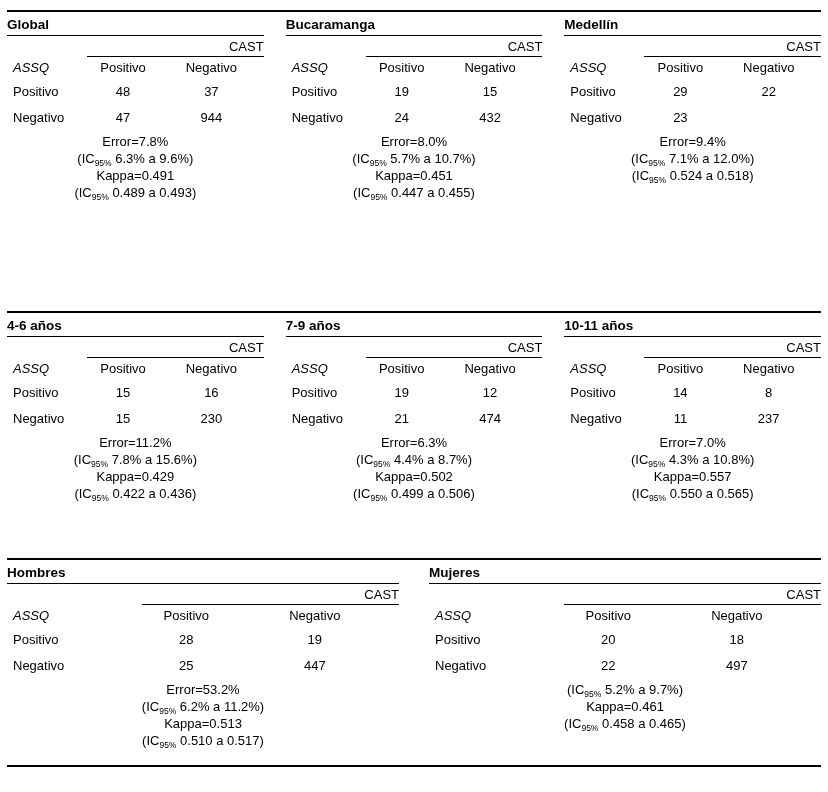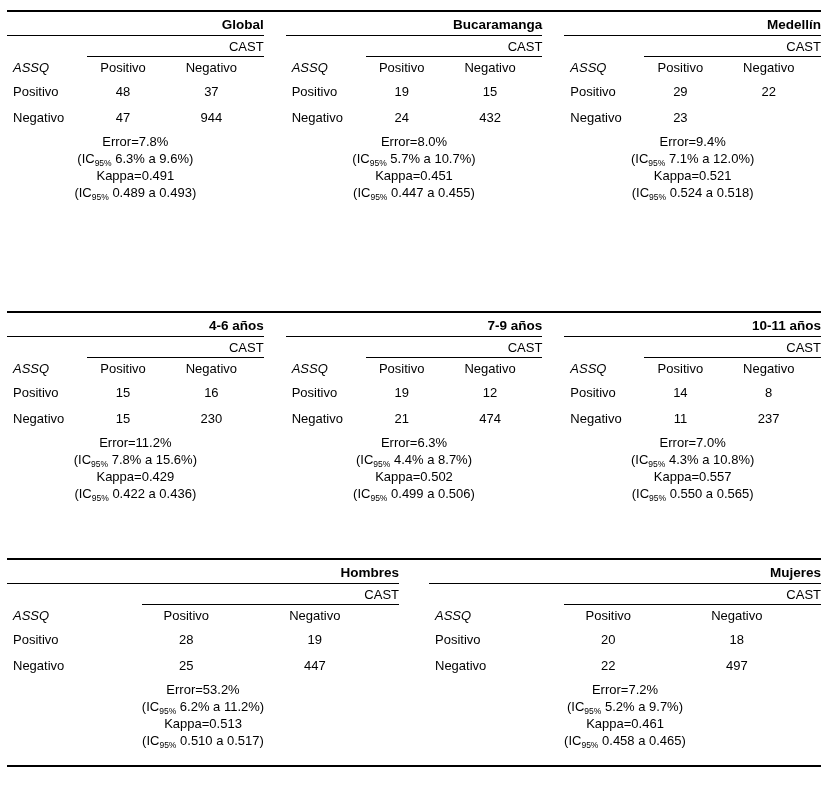--- a/index.html
+++ b/index.html
@@ -24,21 +24,21 @@
   }
   .group-row.cols-3 { grid-template-columns: repeat(3, 1fr); column-gap: 22px; }
   .group-row.cols-2 { grid-template-columns: repeat(2, 1fr); column-gap: 30px; }
   #rows-container > .group-row:nth-child(2) { margin-top: 110px; }
   #rows-container > .group-row:nth-child(3) { margin-top: 56px; }
 
   .panel { display: block; }
   .panel-title {
     font-weight: bold;
     font-size: 13.5px;
-    text-align: right;
+    text-align: left;
     line-height: 17px;
     padding: 4px 0 2px 0;
     border-bottom: 1.5px solid #000;
   }
   .matrix { display: grid; }
   .cols-3 .matrix { grid-template-columns: 80px 1fr 1.45fr; }
   .cols-2 .matrix { grid-template-columns: 135px 1fr 1.9fr; }
   .assq-cell {
     grid-column: 1; grid-row: 1 / 3;
     align-self: end;
@@ -143,21 +143,20 @@
       <div class="col-h">Negativo</div>
       <div class="row-h">Positivo</div>
       <div class="cell">29</div>
       <div class="cell">22</div>
       <div class="row-h">Negativo</div>
       <div class="cell">23</div>
     </div>
     <div class="stats">
       <div class="stat-line">Error=9.4%</div>
       <div class="stat-line"><span>(IC</span><sub>95%</sub> <span>7.1% a 12.0%</span><span>)</span></div>
-      <div class="stat-line">Kappa=0.521</div>
       <div class="stat-line"><span>(IC</span><sub>95%</sub> <span>0.524 a 0.518</span><span>)</span></div>
     </div>
   </div>
 </div>
       <div class="group-row cols-3">
   <div class="panel">
     <div class="panel-title">4-6 años</div>
     <div class="matrix">
       <div class="assq-cell">ASSQ</div>
       <div class="cast-cell">CAST</div>
@@ -253,21 +252,20 @@
       <div class="col-h">Positivo</div>
       <div class="col-h">Negativo</div>
       <div class="row-h">Positivo</div>
       <div class="cell">20</div>
       <div class="cell">18</div>
       <div class="row-h">Negativo</div>
       <div class="cell">22</div>
       <div class="cell">497</div>
     </div>
     <div class="stats">
-      <div class="stat-line">Error=7.2%</div>
       <div class="stat-line"><span>(IC</span><sub>95%</sub> <span>5.2% a 9.7%</span><span>)</span></div>
       <div class="stat-line">Kappa=0.461</div>
       <div class="stat-line"><span>(IC</span><sub>95%</sub> <span>0.458 a 0.465</span><span>)</span></div>
     </div>
   </div>
 </div>
     </div>
   <div class="bottom-rule"></div>
 </div>
 

